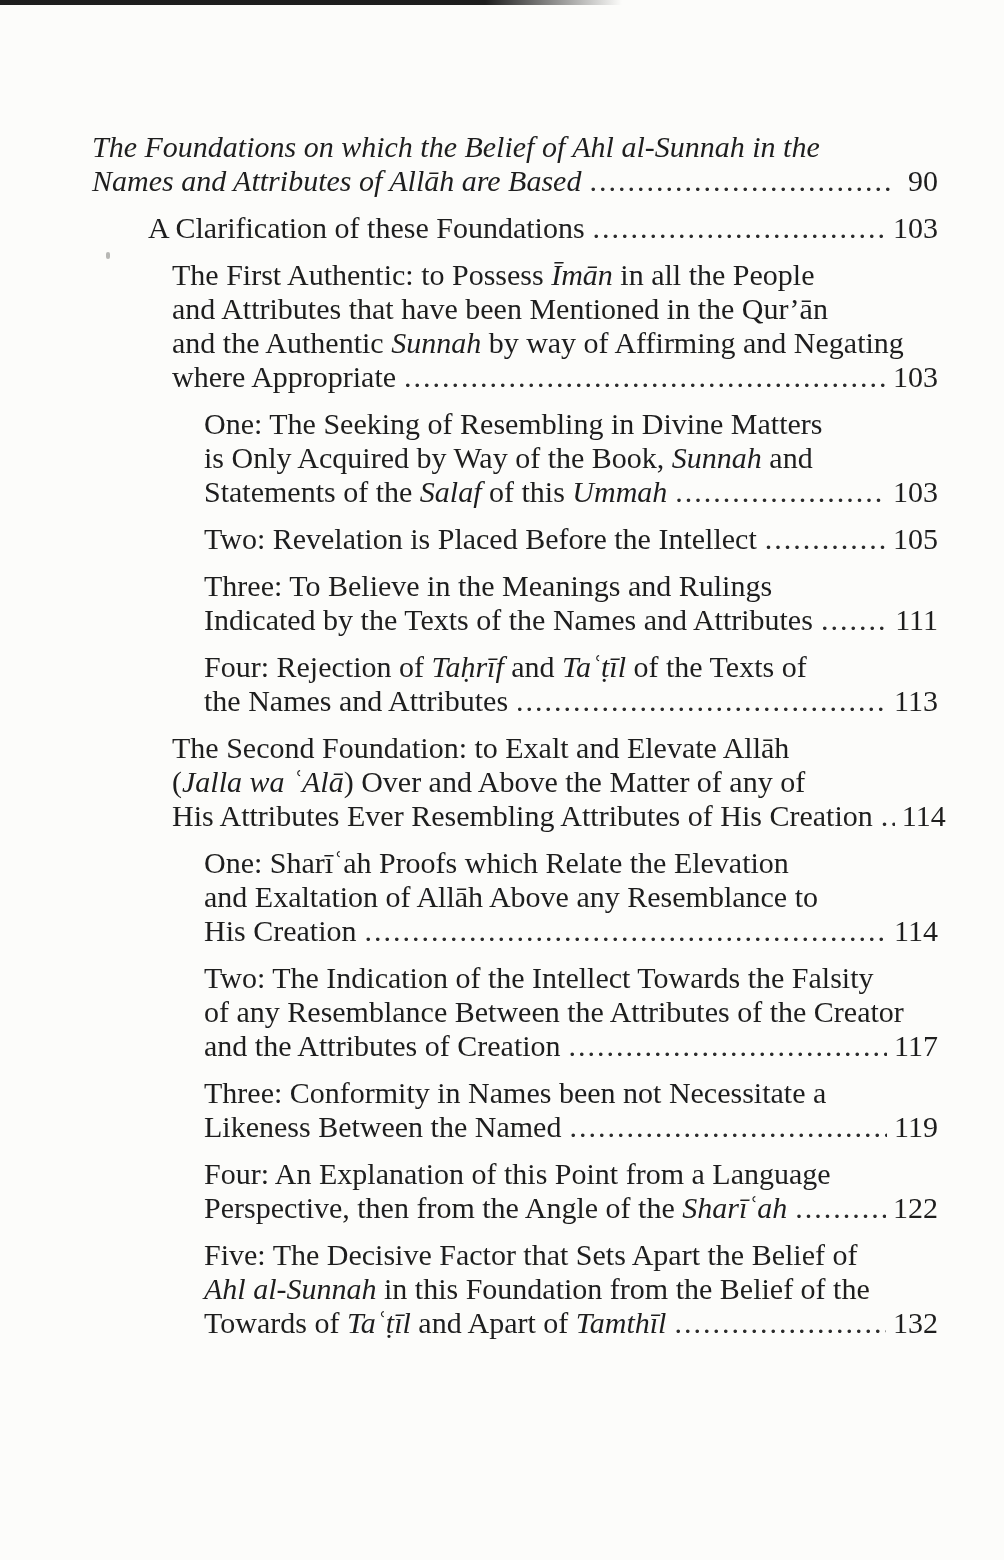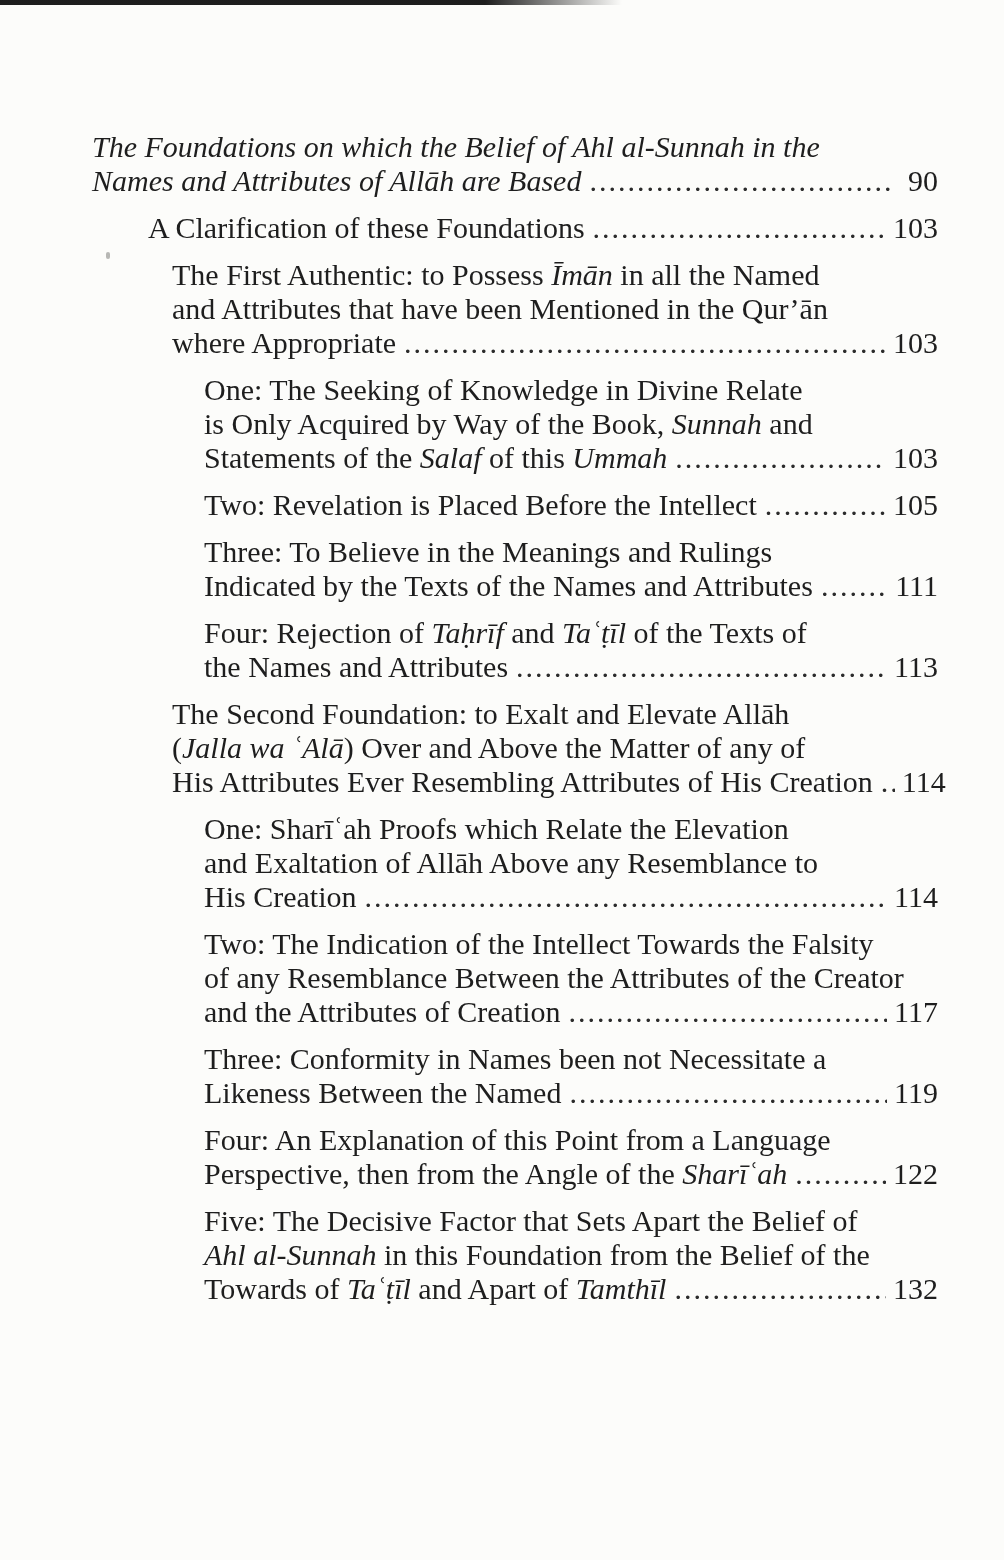--- a/index.html
+++ b/index.html
@@ -86,30 +86,31 @@
         </div>
       </div>
       <div class="entry level-1">
         <div class="line last">
           <span class="line-text"><span>A Clarification of these Foundations</span></span>
           <span class="leader"></span>
           <span class="pagenum">103</span>
         </div>
       </div>
       <div class="entry level-2">
-        <div class="line"><span class="line-text"><span>The First Authentic: to Possess </span><span class="it">Īmān</span><span> in all the Named</span></span></div>
+        <div class="line"><span class="line-text"><span>The First Authentic: to Possess </span><span class="it">Īmān</span><span> in all the People</span></span></div>
         <div class="line"><span class="line-text"><span>and Attributes that have been Mentioned in the Qur’ān</span></span></div>
+        <div class="line"><span class="line-text"><span>and the Authentic </span><span class="it">Sunnah</span><span> by way of Affirming and Negating</span></span></div>
         <div class="line last">
           <span class="line-text"><span>where Appropriate</span></span>
           <span class="leader"></span>
           <span class="pagenum">103</span>
         </div>
       </div>
       <div class="entry level-3">
-        <div class="line"><span class="line-text"><span>One: The Seeking of Knowledge in Divine Relate</span></span></div>
+        <div class="line"><span class="line-text"><span>One: The Seeking of Resembling in Divine Matters</span></span></div>
         <div class="line"><span class="line-text"><span>is Only Acquired by Way of the Book, </span><span class="it">Sunnah</span><span> and</span></span></div>
         <div class="line last">
           <span class="line-text"><span>Statements of the </span><span class="it">Salaf</span><span> of this </span><span class="it">Ummah</span></span>
           <span class="leader"></span>
           <span class="pagenum">103</span>
         </div>
       </div>
       <div class="entry level-3">
         <div class="line last">
           <span class="line-text"><span>Two: Revelation is Placed Before the Intellect</span></span>

